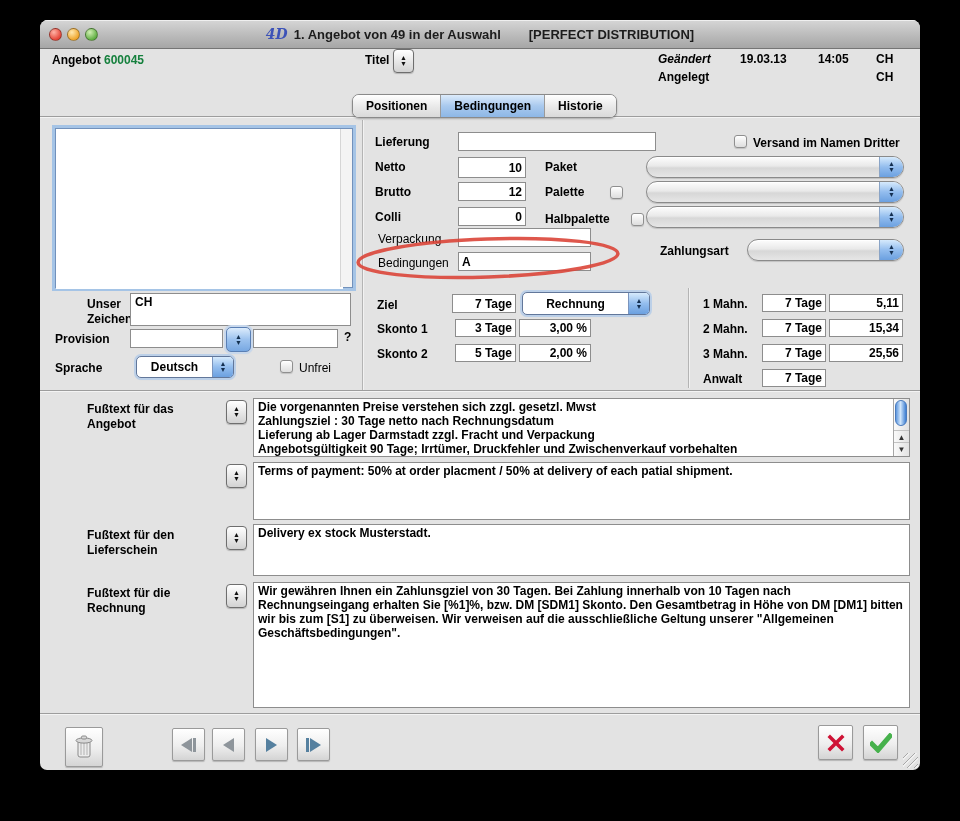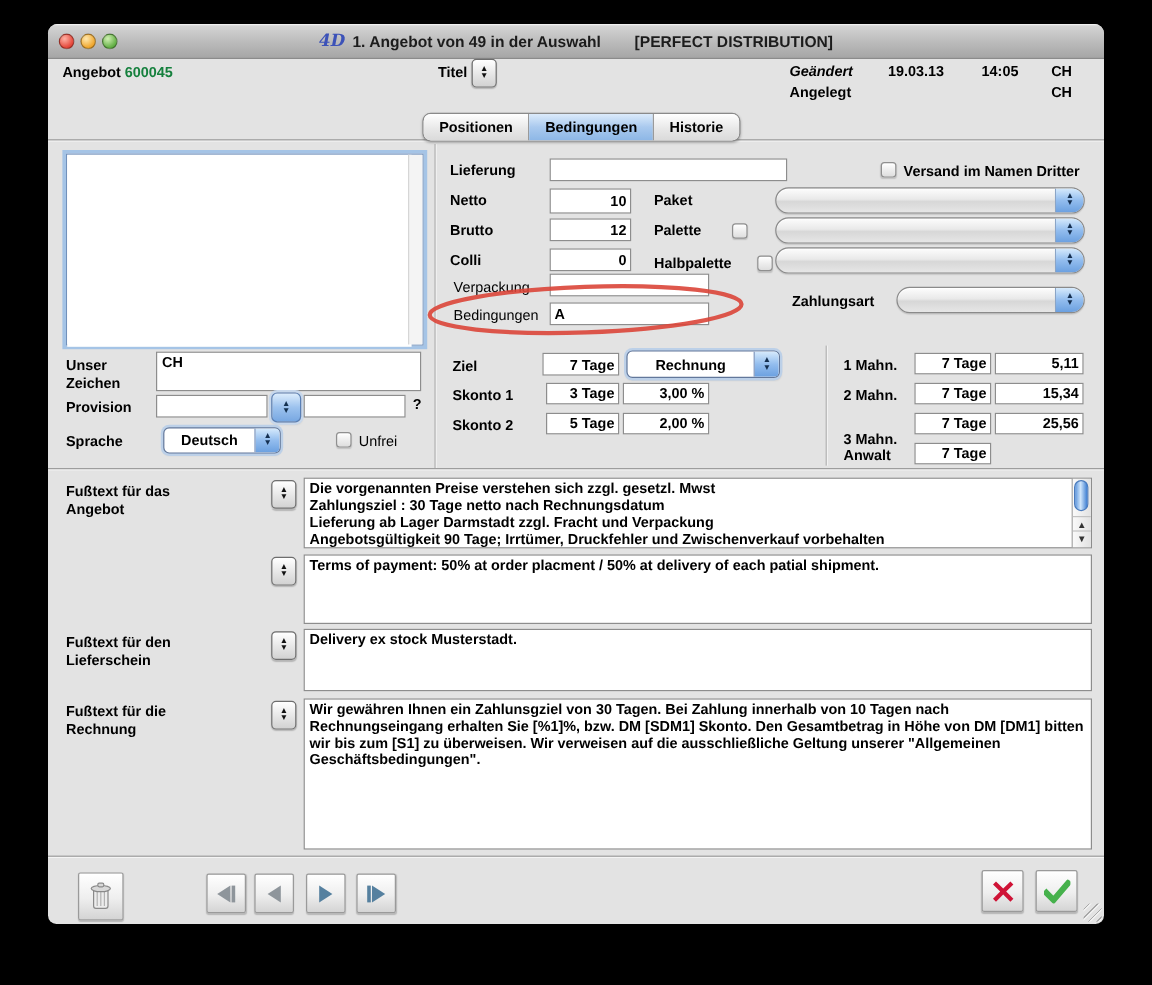--- a/index.html
+++ b/index.html
@@ -14,21 +14,21 @@
   .tl{position:absolute;top:8px;width:13px;height:13px;border-radius:50%;border:1px solid rgba(0,0,0,.35);box-sizing:border-box;}
   .tl-red{left:9px;background:radial-gradient(circle at 35% 30%,#ffb3a6,#e5473a 70%);}
   .tl-yellow{left:27px;background:radial-gradient(circle at 35% 30%,#ffe9b0,#f0a72e 70%);}
   .tl-green{left:45px;background:radial-gradient(circle at 35% 30%,#d2f0b4,#63b045 70%);}
   .title{position:absolute;left:0;top:0;width:100%;height:28px;display:flex;align-items:center;justify-content:center;
     font-size:13px;font-weight:bold;color:#1c1c1c;gap:6px;}
   .logo4d{font-family:"DejaVu Serif",serif;font-style:italic;font-weight:bold;color:#3c52b8;font-size:14px;}
   .tsuffix{margin-left:22px;}
   .lb{position:absolute;font-size:12px;font-weight:bold;color:#000;line-height:15px;white-space:nowrap;}
   .lr{position:absolute;font-size:12px;font-weight:normal;color:#000;line-height:15px;white-space:nowrap;}
-  .wrap{white-space:normal;}
+  .wrap{white-space:normal;margin-left:32px;}
   .blue{color:#15803d;}
   .fld{position:absolute;background:#fff;border:1px solid #8d8d8d;font-family:"Liberation Sans",sans-serif;
     font-size:12px;font-weight:bold;color:#000;padding:0 3px;box-sizing:border-box;outline:none;}
   .num{text-align:right;}
   .ta{position:absolute;background:#fff;border:1px solid #8d8d8d;font-family:"Liberation Sans",sans-serif;
     font-size:12px;font-weight:bold;color:#000;line-height:14px;padding:1px 4px;box-sizing:border-box;
     resize:none;outline:none;overflow:hidden;}
   .tabs{position:absolute;display:flex;height:22px;border:1px solid #8a8a8a;border-radius:7px;overflow:hidden;
     background:#fff;box-shadow:0 1px 2px rgba(0,0,0,.25);z-index:5;}
   .tab{display:flex;align-items:center;justify-content:center;font-size:12px;font-weight:bold;color:#000;
@@ -209,21 +209,21 @@
   <input class="fld num" style="left: 479px; top: 324px; width: 72px; height: 18px;" value="2,00 %">
 
   <div class="vline" style="left:648px;top:268px;height:100px;"></div>
 
   <div class="lb" style="left:663px;top:277px;">1 Mahn.</div>
   <input class="fld num" style="left: 722px; top: 274px; width: 64px; height: 18px;" value="7 Tage">
   <input class="fld num" style="left: 789px; top: 274px; width: 74px; height: 18px;" value="5,11">
   <div class="lb" style="left:663px;top:302px;">2 Mahn.</div>
   <input class="fld num" style="left: 722px; top: 299px; width: 64px; height: 18px;" value="7 Tage">
   <input class="fld num" style="left: 789px; top: 299px; width: 74px; height: 18px;" value="15,34">
-  <div class="lb" style="left:663px;top:327px;margin-top:12px;">3 Mahn.</div>
+  <div class="lb" style="left:663px;top:327px;">3 Mahn.</div>
   <input class="fld num" style="left: 722px; top: 324px; width: 64px; height: 18px;" value="7 Tage">
   <input class="fld num" style="left: 789px; top: 324px; width: 74px; height: 18px;" value="25,56">
   <div class="lb" style="left:663px;top:352px;">Anwalt</div>
   <input class="fld num" style="left: 722px; top: 349px; width: 64px; height: 18px;" value="7 Tage">
 
   <div class="hline" style="left:0;top:370px;width:880px;"></div>
 
   <div class="lb wrap" style="left:15px;top:382px;width:108px;">Fußtext für das Angebot</div>
   <div class="stepw" style="left:186px;top:380px;">
         <span>▲</span>

